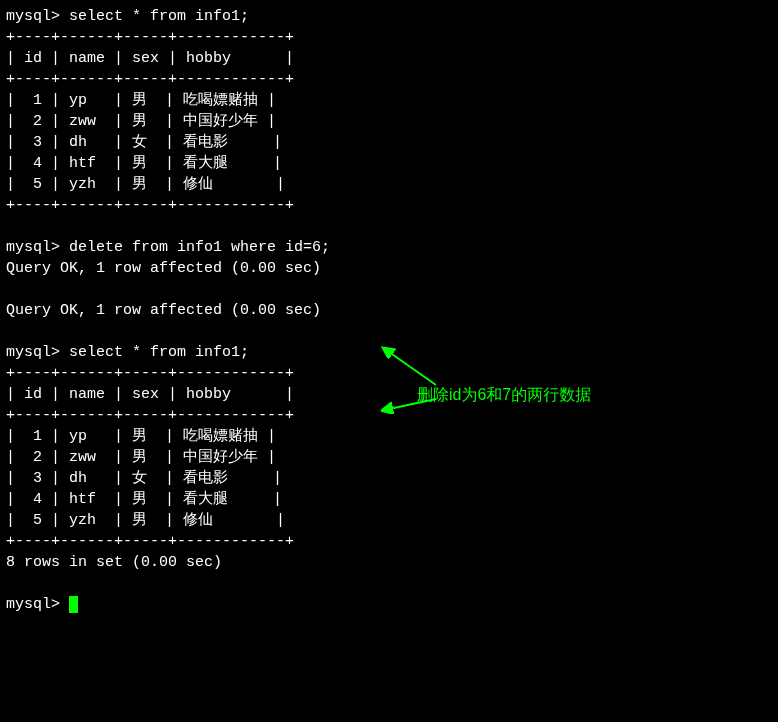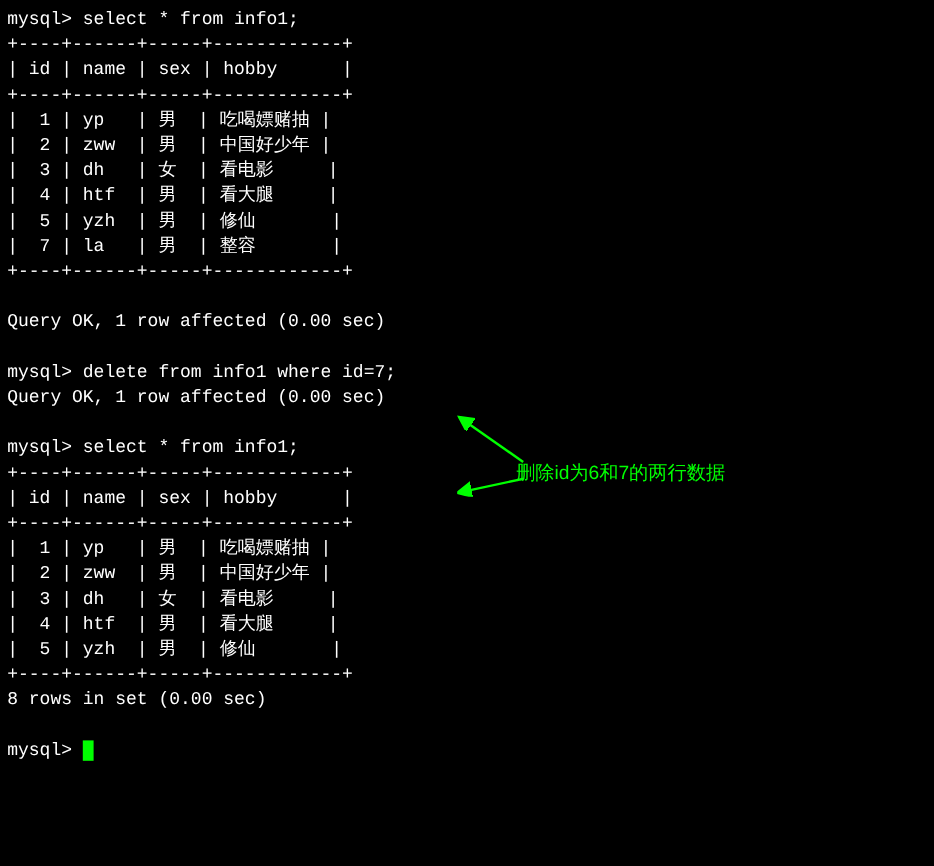--- a/index.html
+++ b/index.html
@@ -51,28 +51,27 @@
 
   <div class="line"><span>mysql&gt; </span><span>select * from info1;</span></div>
   <div class="line">+----+------+-----+------------+</div>
   <div class="line">| id | name | sex | hobby      |</div>
   <div class="line">+----+------+-----+------------+</div>
   <div class="line">|  1 | yp   | 男  | 吃喝嫖赌抽 |</div>
   <div class="line">|  2 | zww  | 男  | 中国好少年 |</div>
   <div class="line">|  3 | dh   | 女  | 看电影     |</div>
   <div class="line">|  4 | htf  | 男  | 看大腿     |</div>
   <div class="line">|  5 | yzh  | 男  | 修仙       |</div>
-  <div class="line">|  7 | la   | 男  | 整容       |</div>
   <div class="line">+----+------+-----+------------+</div>
   <div class="line">&nbsp;</div>
 
+  <div class="line"><span>mysql&gt; </span><span>delete from info1 where id=6;</span></div>
   <div class="line">Query OK, 1 row affected (0.00 sec)</div>
   <div class="line">&nbsp;</div>
 
-  <div class="line"><span>mysql&gt; </span><span>delete from info1 where id=7;</span></div>
   <div class="line">Query OK, 1 row affected (0.00 sec)</div>
   <div class="line">&nbsp;</div>
 
   <div class="line"><span>mysql&gt; </span><span>select * from info1;</span></div>
   <div class="line">+----+------+-----+------------+</div>
   <div class="line">| id | name | sex | hobby      |</div>
   <div class="line">+----+------+-----+------------+</div>
   <div class="line">|  1 | yp   | 男  | 吃喝嫖赌抽 |</div>
   <div class="line">|  2 | zww  | 男  | 中国好少年 |</div>
   <div class="line">|  3 | dh   | 女  | 看电影     |</div>
@@ -95,15 +94,15 @@
 
   <svg class="arrow" style="left:375px; top:388px; width:60px; height:20px;">
     <defs>
       <marker id="ah2" markerWidth="10" markerHeight="10" refX="2" refY="3" orient="auto">
         <polygon points="0 0, 6 3, 0 6" fill="#00ff00"></polygon>
       </marker>
     </defs>
     <line x1="55" y1="5" x2="8" y2="15" stroke="#00ff00" stroke-width="2" marker-end="url(#ah2)"></line>
   </svg>
 
-  <div class="annotation" style="left:424px; top:378px;">删除id为6和7的两行数据</div>
+  <div class="annotation" style="left:411px; top:378px;">删除id为6和7的两行数据</div>
 
 </div>
 
 </body></html>

